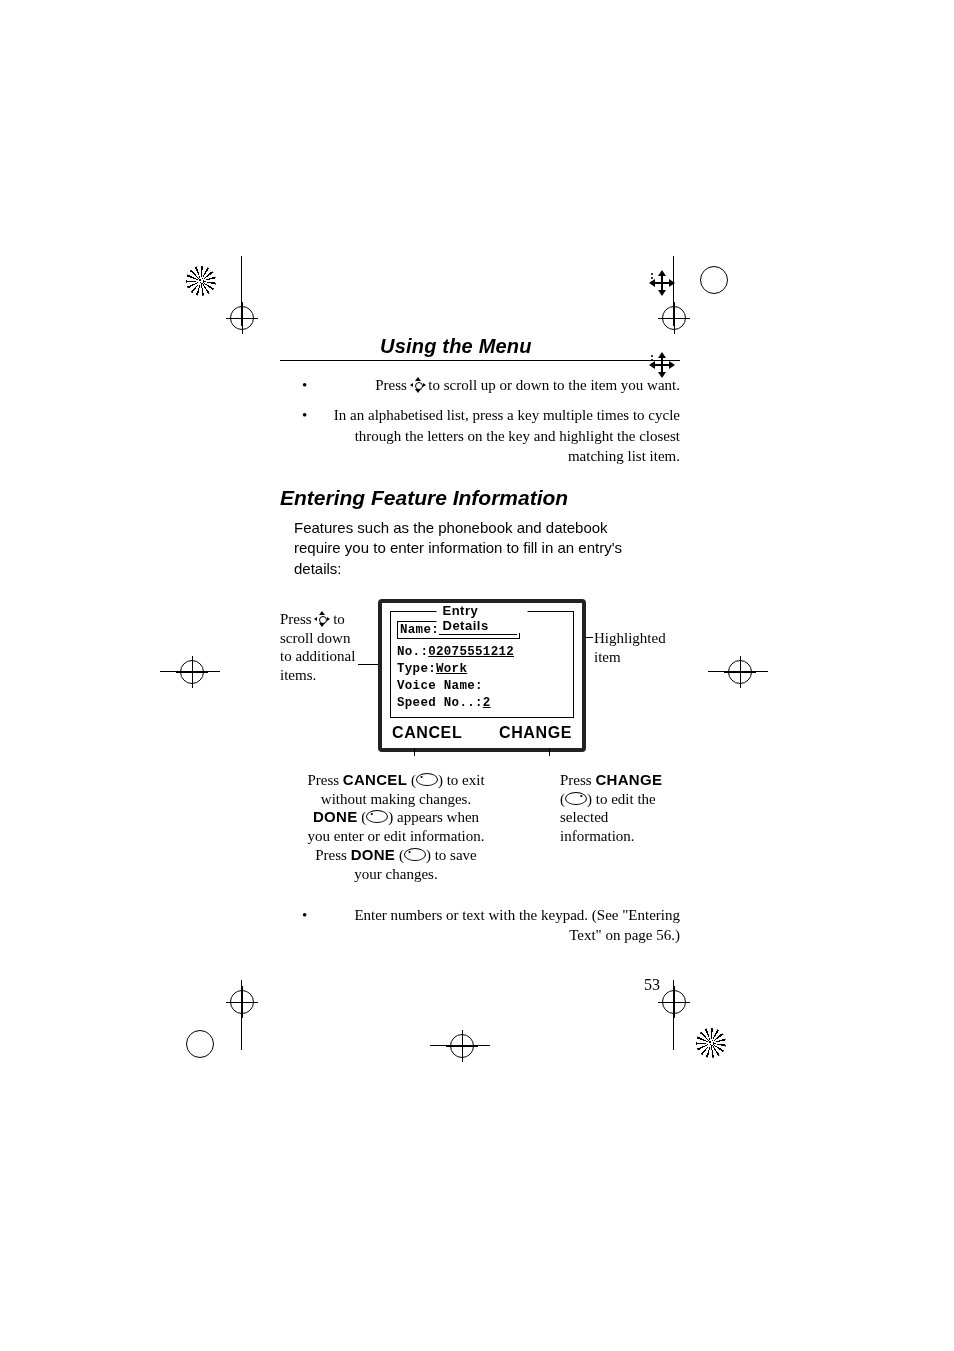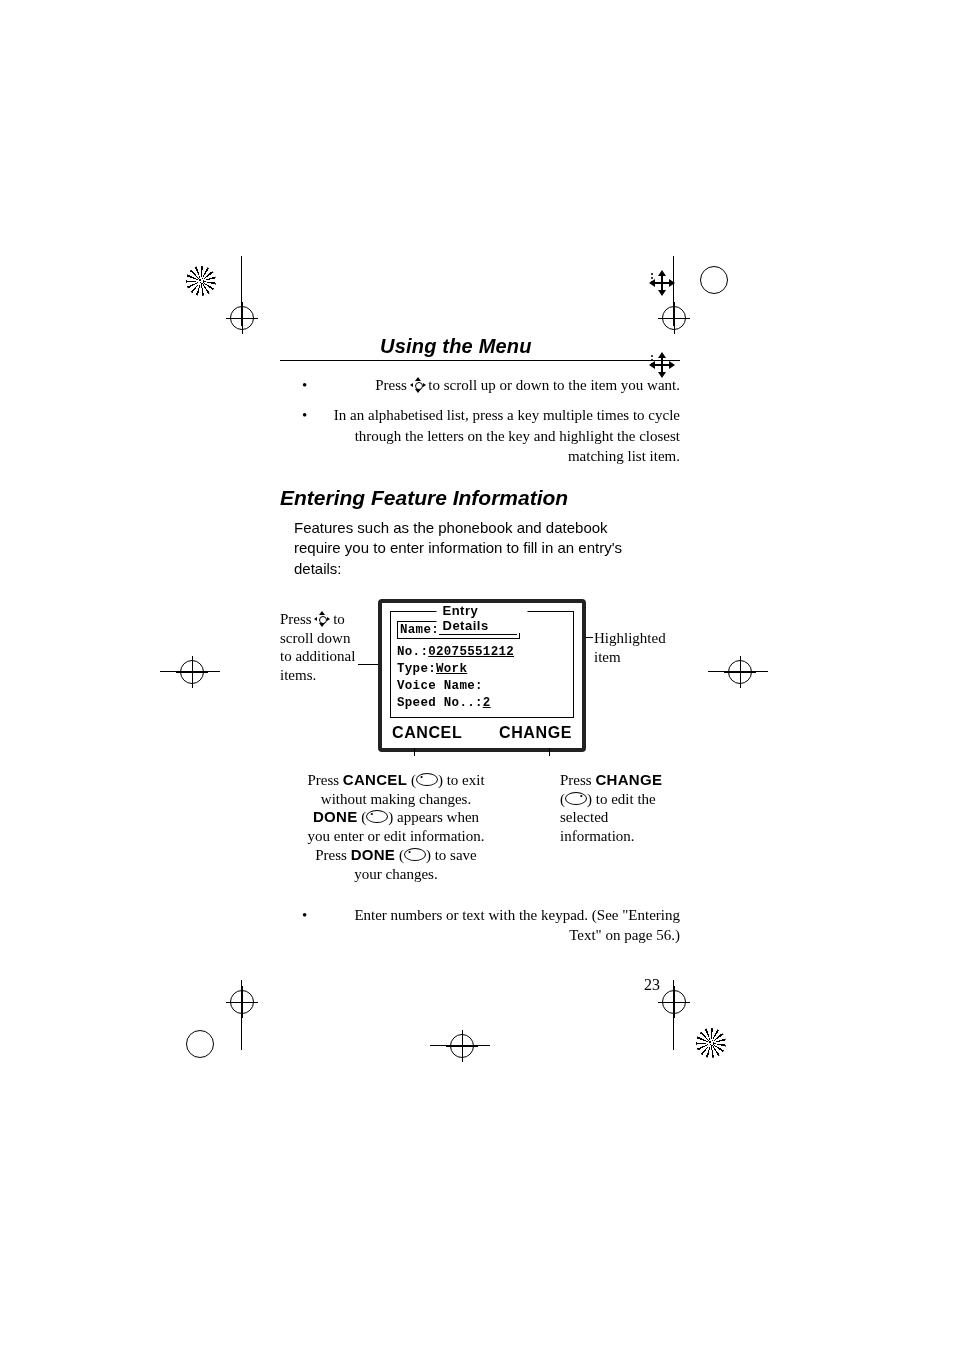--- a/index.html
+++ b/index.html
@@ -350,13 +350,13 @@
     <div class="callout callout-br">
       <span>Press </span><span class="sc">CHANGE</span><span> (</span><span class="oval right"></span><span>) to edit the selected information.</span>
     </div>
   </div>
 
   <ul class="bullets">
     <li>Enter numbers or text with the keypad. (See "Entering Text" on page 56.)</li>
   </ul>
 </div>
 
-<div class="pgnum">23</div>
+<div class="pgnum">53</div>
 
 </body></html>

